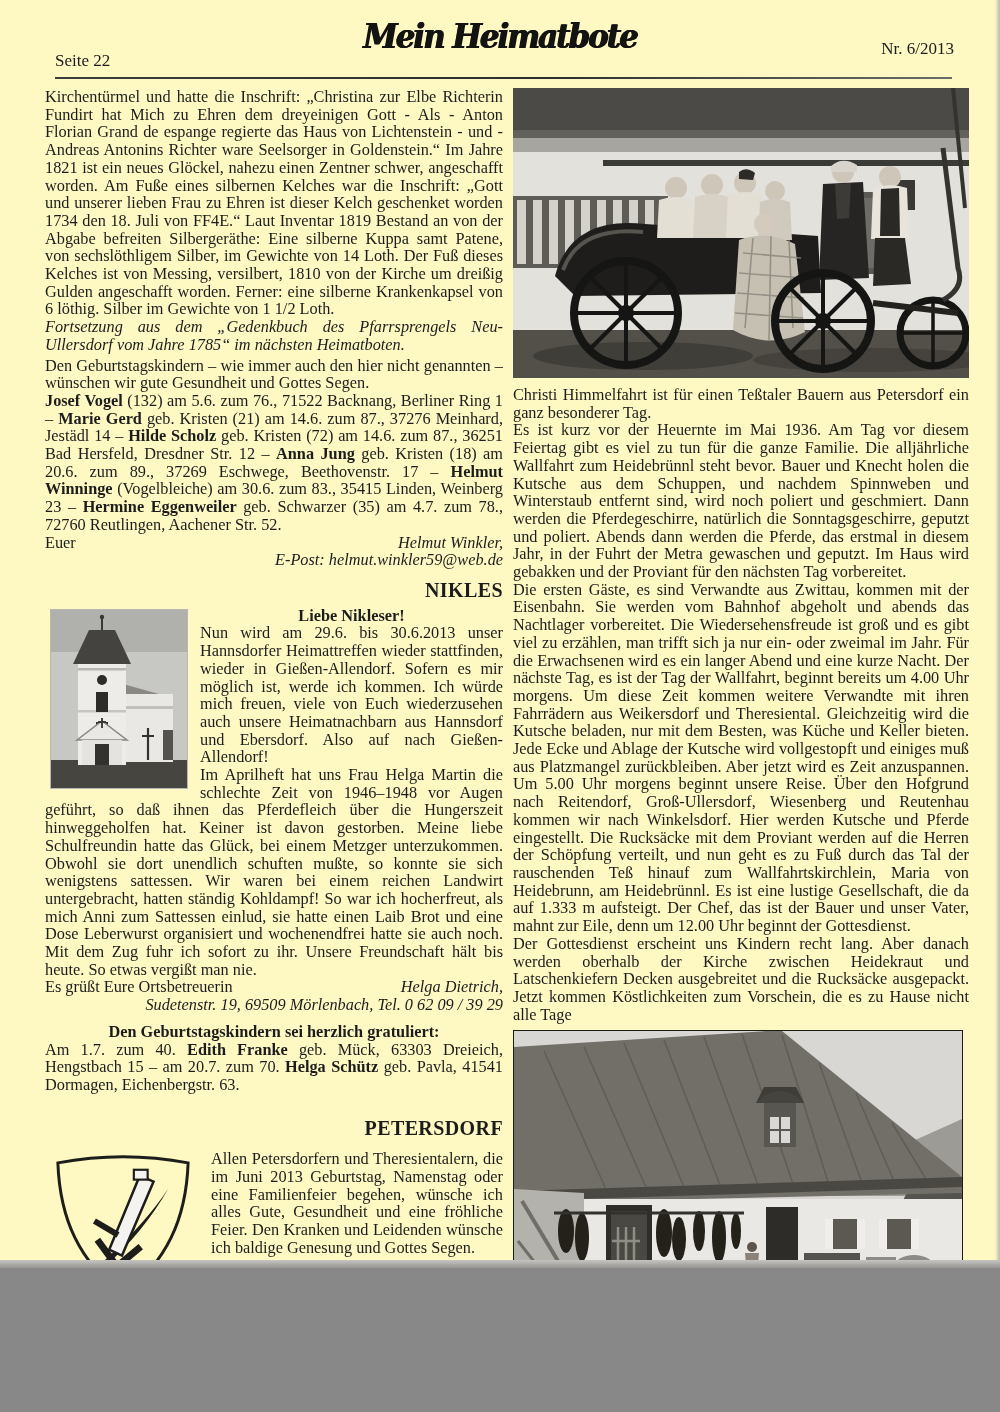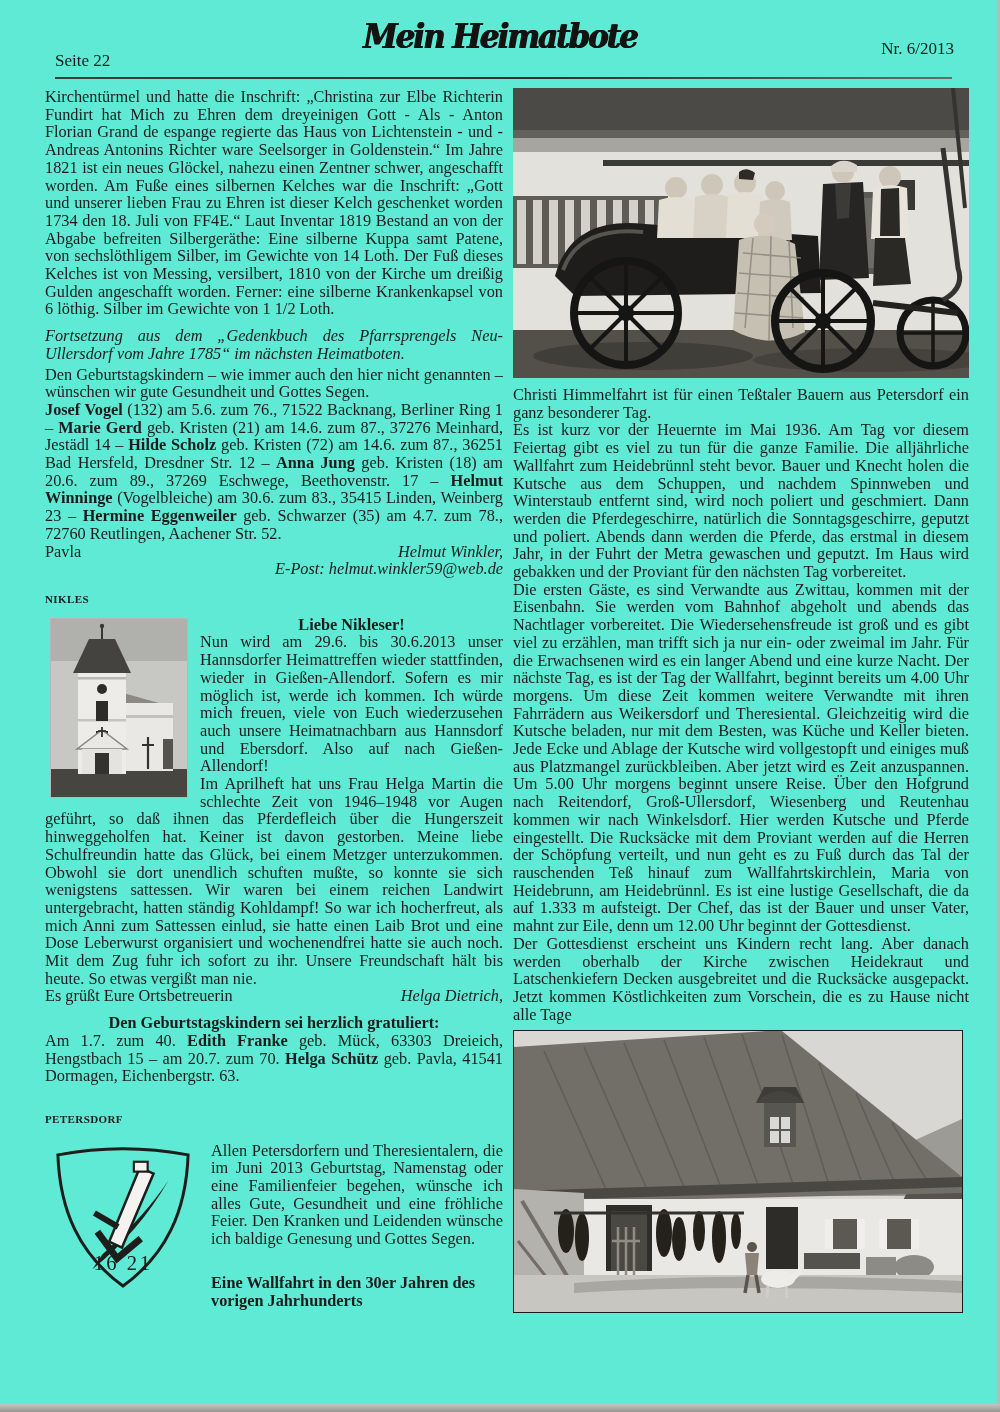--- a/index.html
+++ b/index.html
@@ -1,45 +1,45 @@
 <!DOCTYPE html>
 <html lang="de"><head>
 <meta charset="utf-8">
 <style>
   html,body{margin:0;padding:0;background:#888;}
   .page{
-    position:relative;width:1000px;height:1412px;margin:0 auto;
-    background:#5eead4;color:#1c1c1c;overflow:hidden;
+    position:relative;width:1000px;height:1268px;margin:0 auto;
+    background:#fef9c3;color:#1c1c1c;overflow:hidden;
     font-family:"Liberation Serif","DejaVu Serif",serif;
     font-size:16.3px;line-height:17.7px;
   }
   
   .hdr-pagenum{position:absolute;left:55px;top:52px;font-size:17px;}
   .hdr-issue{position:absolute;right:46px;top:40px;font-size:17px;}
   .masthead{
     position:absolute;left:0;right:0;top:28px;text-align:center;margin:0;
     font-family:"DejaVu Serif",serif;font-weight:bold;font-style:italic;
     font-size:31px;letter-spacing:-2px;color:#131312;
     text-shadow:0.8px 0 0 #131312, -0.4px 0 0 #131312;
     transform:scaleY(1.08);
   }
   .hdr-rule{position:absolute;left:55px;right:48px;top:77px;height:2px;
     background:linear-gradient(to right,#3c3c3a 0%,#2e2e2c 55%,#6b6b68 100%);}
   
   .col{position:absolute;top:88px;text-align:justify;hyphens:auto;-webkit-hyphens:auto;}
   .col-left{left:45px;width:458px;}
   .col-right{left:513px;width:456px;}
   p{margin:0;}
-  .italic{font-style:italic;margin-top:9px;}
+  .italic{font-style:italic;}
   .bold-line{font-weight:bold;text-align:center;}
   .sig-row{display:flex;justify-content:space-between;align-items:baseline;}
   .sig-name{font-style:italic;}
   .sig-line{text-align:right;font-style:italic;}
   .section-head{
-    text-align:left;font-weight:bold;font-size:11px;letter-spacing:.4px;
+    text-align:right;font-weight:bold;font-size:20px;letter-spacing:.4px;
     margin:13px 0 7px 0;
   }
   .section-head.big-gap{margin-top:26px;margin-bottom:13px;}
   .flow::after{content:"";display:block;clear:both;}
   .church-photo{float:left;width:136px;height:178px;margin:3px 13px 3px 6px;
     box-shadow:0 0 0 1px #b9b7b2;}
   .crest-box{float:left;width:148px;height:150px;margin:2px 14px 2px 4px;}
   .article-title{font-weight:bold;text-align:left;margin-top:26px;}
   .grat-block{margin-top:9px;}
   
@@ -66,21 +66,21 @@
 
   <div class="col col-left">
 
     <p>Kirchentürmel und hatte die Inschrift: „Christina zur Elbe Richterin Fundirt hat Mich zu Ehren dem dreyeinigen Gott - Als - Anton Florian Grand de espange regierte das Haus von Lichtenstein - und - Andreas Antonins Richter ware Seelsorger in Goldenstein.“ Im Jahre 1821 ist ein neues Glöckel, nahezu einen Zentner schwer, angeschafft worden. Am Fuße eines silbernen Kelches war die Inschrift: „Gott und unserer lieben Frau zu Ehren ist dieser Kelch geschenket worden 1734 den 18. Juli von FF4E.“ Laut Inventar 1819 Bestand an von der Abgabe befreiten Silbergeräthe: Eine silberne Kuppa samt Patene, von sechslöthligem Silber, im Gewichte von 14 Loth. Der Fuß dieses Kelches ist von Messing, versilbert, 1810 von der Kirche um dreißig Gulden angeschafft worden. Ferner: eine silberne Krankenkapsel von 6 löthig. Silber im Gewichte von 1 1/2 Loth.</p>
     <p class="italic">Fortsetzung aus dem „Gedenkbuch des Pfarrsprengels Neu-Ullersdorf vom Jahre 1785“ im nächsten Heimatboten.</p>
 
     <p style="margin-top:3px;">Den Geburtstagskindern – wie immer auch den hier nicht genannten – wünschen wir gute Gesundheit und Gottes Segen.</p>
     <p><b>Josef Vogel</b><span> (132) am 5.6. zum 76., 71522 Backnang, Berliner Ring 1 – </span><b>Marie Gerd</b><span> geb. Kristen (21) am 14.6. zum 87., 37276 Meinhard, Jestädl 14 – </span><b>Hilde Scholz</b><span> geb. Kristen (72) am 14.6. zum 87., 36251 Bad Hersfeld, Dresdner Str. 12 – </span><b>Anna Jung</b><span> geb. Kristen (18) am 20.6. zum 89., 37269 Eschwege, Beethovenstr. 17 – </span><b>Helmut Winninge</b><span> (Vogelbleiche) am 30.6. zum 83., 35415 Linden, Weinberg 23 – </span><b>Hermine Eggenweiler</b><span> geb. Schwarzer (35) am 4.7. zum 78., 72760 Reutlingen, Aachener Str. 52.</span></p>
 
     <div class="sig-row">
-      <span>Pavla</span>
+      <span>Euer</span>
       <span class="sig-name">Helmut Winkler,</span>
     </div>
     <div class="sig-line">E-Post: helmut.winkler59@web.de</div>
 
     <h2 class="section-head">NIKLES</h2>
 
     <div class="flow">
       <div class="photo church-photo">
         <svg viewBox="0 0 136 178" preserveAspectRatio="none">
           <rect x="0" y="0" width="136" height="178" fill="#c7c7c4"></rect>
@@ -110,20 +110,21 @@
       </div>
       <p class="bold-line">Liebe Nikleser!</p>
       <p>Nun wird am 29.6. bis 30.6.2013 unser Hannsdorfer Heimattreffen wieder stattfinden, wieder in Gießen-Allendorf. Sofern es mir möglich ist, werde ich kommen. Ich würde mich freuen, viele von Euch wiederzusehen auch unsere Heimatnachbarn aus Hannsdorf und Ebersdorf. Also auf nach Gießen-Allendorf!</p>
       <p>Im Aprilheft hat uns Frau Helga Martin die schlechte Zeit von 1946–1948 vor Augen geführt, so daß ihnen das Pferdefleich über die Hungerszeit hinweggeholfen hat. Keiner ist davon gestorben. Meine liebe Schulfreundin hatte das Glück, bei einem Metzger unterzukommen. Obwohl sie dort unendlich schuften mußte, so konnte sie sich wenigstens sattessen. Wir waren bei einem reichen Landwirt untergebracht, hatten ständig Kohldampf! So war ich hocherfreut, als mich Anni zum Sattessen einlud, sie hatte einen Laib Brot und eine Dose Leberwurst organisiert und wochenendfrei hatte sie auch noch. Mit dem Zug fuhr ich sofort zu ihr. Unsere Freundschaft hält bis heute. So etwas vergißt man nie.</p>
     </div>
 
     <div class="sig-row">
       <span>Es grüßt Eure Ortsbetreuerin</span>
       <span class="sig-name">Helga Dietrich,</span>
     </div>
+    <div class="sig-line">Sudetenstr. 19, 69509 Mörlenbach, Tel. 0 62 09 / 39 29</div>
 
     <div class="grat-block">
       <p class="bold-line">Den Geburtstagskindern sei herzlich gratuliert:</p>
       <p><span>Am 1.7. zum 40. </span><b>Edith Franke</b><span> geb. Mück, 63303 Dreieich, Hengstbach 15 – am 20.7. zum 70. </span><b>Helga Schütz</b><span> geb. Pavla, 41541 Dormagen, Eichenbergstr. 63.</span></p>
     </div>
 
     <h2 class="section-head big-gap">PETERSDORF</h2>
 
     <div class="flow">
       <div class="crest-box">

